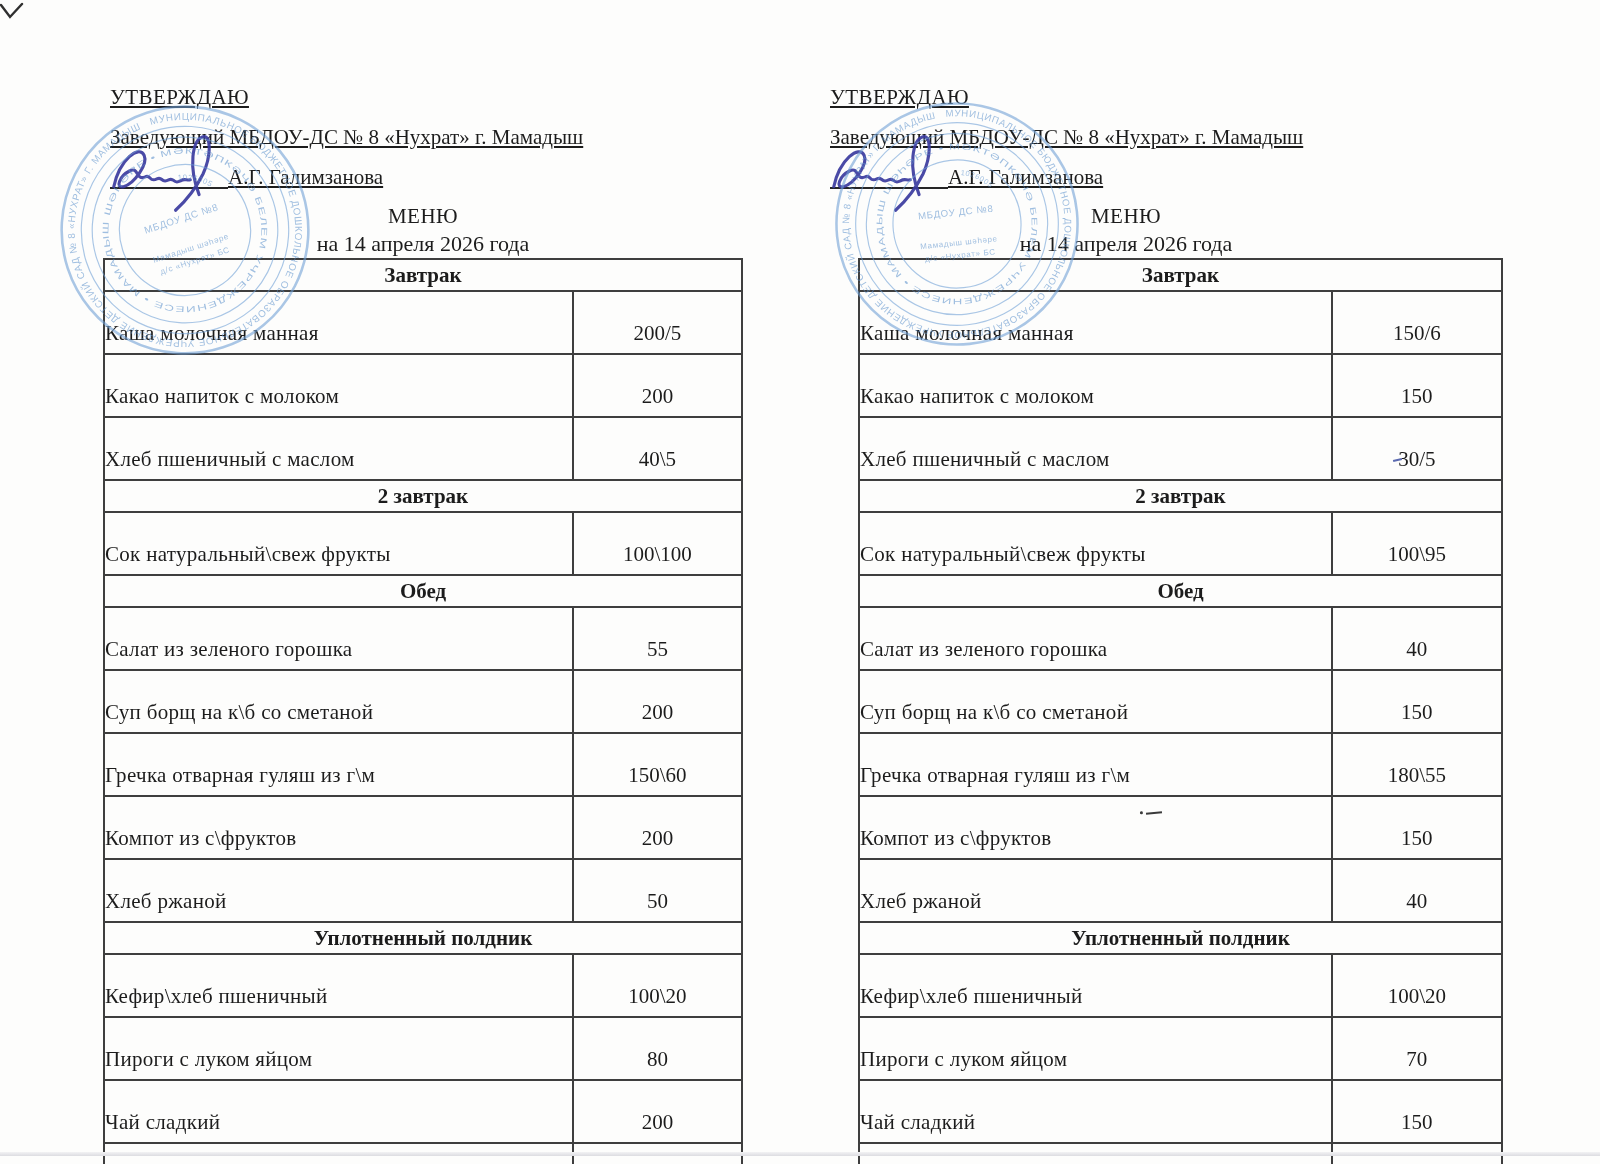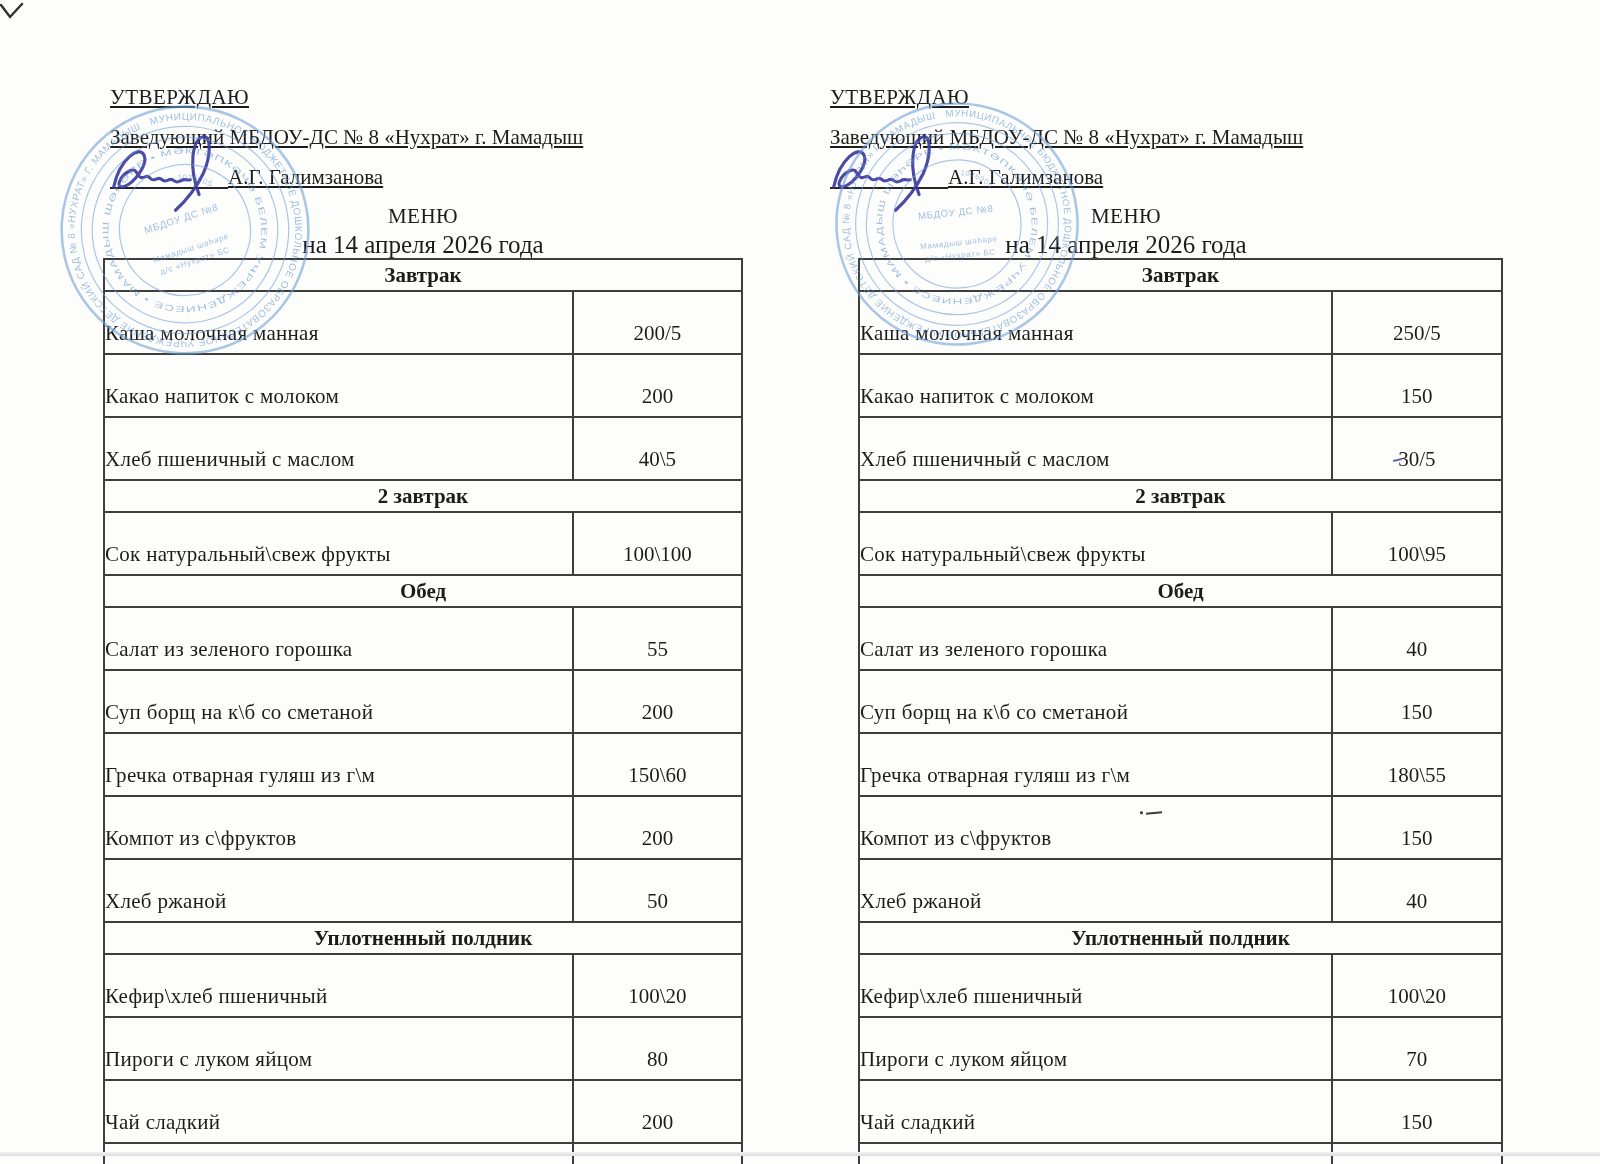--- a/index.html
+++ b/index.html
@@ -24,21 +24,21 @@
   .sig-row{top:78px;display:flex;align-items:flex-end;gap:0;height:26px;}
   .sig-line{display:inline-block;width:118px;height:24px;border-bottom:2px solid #262626;}
   .sig-name{font-size:21px;line-height:24px;}
   .signature{position:absolute;left:-8px;top:-34px;width:152px;height:86px;pointer-events:none;}
   .sig-p{stroke:#3b3b9e;stroke-width:3.2;fill:none;stroke-linecap:round;stroke-linejoin:round;opacity:.92;}
 
   .ctr{position:absolute;text-align:center;font-weight:normal;white-space:nowrap;}
   .page-0 .ctr{left:0;width:640px;}
   .page-1 .ctr{left:-28px;width:592px;}
   .menu-title{top:119px;font-size:21px;letter-spacing:.5px;}
-  .menu-date{top:146px;font-size:25px;}
+  .menu-date{top:146px;font-size:22px;}
 
   
   .menu-table{position:absolute;top:173px;left:0;border-collapse:collapse;table-layout:fixed;}
   .page-0 .menu-table{width:640px;}
   .page-1 .menu-table{width:645px;}
   .menu-table td{border:2px solid #3e3e3e;font-size:21px;}
   .menu-table{border:2.5px solid #333;}
   tr.sect td{height:30px;text-align:center;font-weight:bold;padding:0;vertical-align:middle;border-radius:15px;}
   tr.item td{height:54px;vertical-align:bottom;padding:0 0 7px 0;}
   td.dish{padding-left:13px;letter-spacing:.3px;overflow:hidden;}
@@ -215,21 +215,21 @@
       <colgroup>
             <col class="c-dish">
             <col class="c-portion">
           </colgroup>
       <tbody>
             <tr class="sect">
               <td colspan="2">Завтрак</td>
             </tr>
             <tr class="item">
               <td class="dish">Каша молочная манная</td>
-              <td class="portion">250/5</td>
+              <td class="portion">150/6</td>
             </tr>
             <tr class="item">
               <td class="dish">Какао напиток с молоком</td>
               <td class="portion">150</td>
             </tr>
             <tr class="item">
               <td class="dish">Хлеб пшеничный с маслом</td>
               <td class="portion">30/5</td>
             </tr>
             <tr class="sect">

